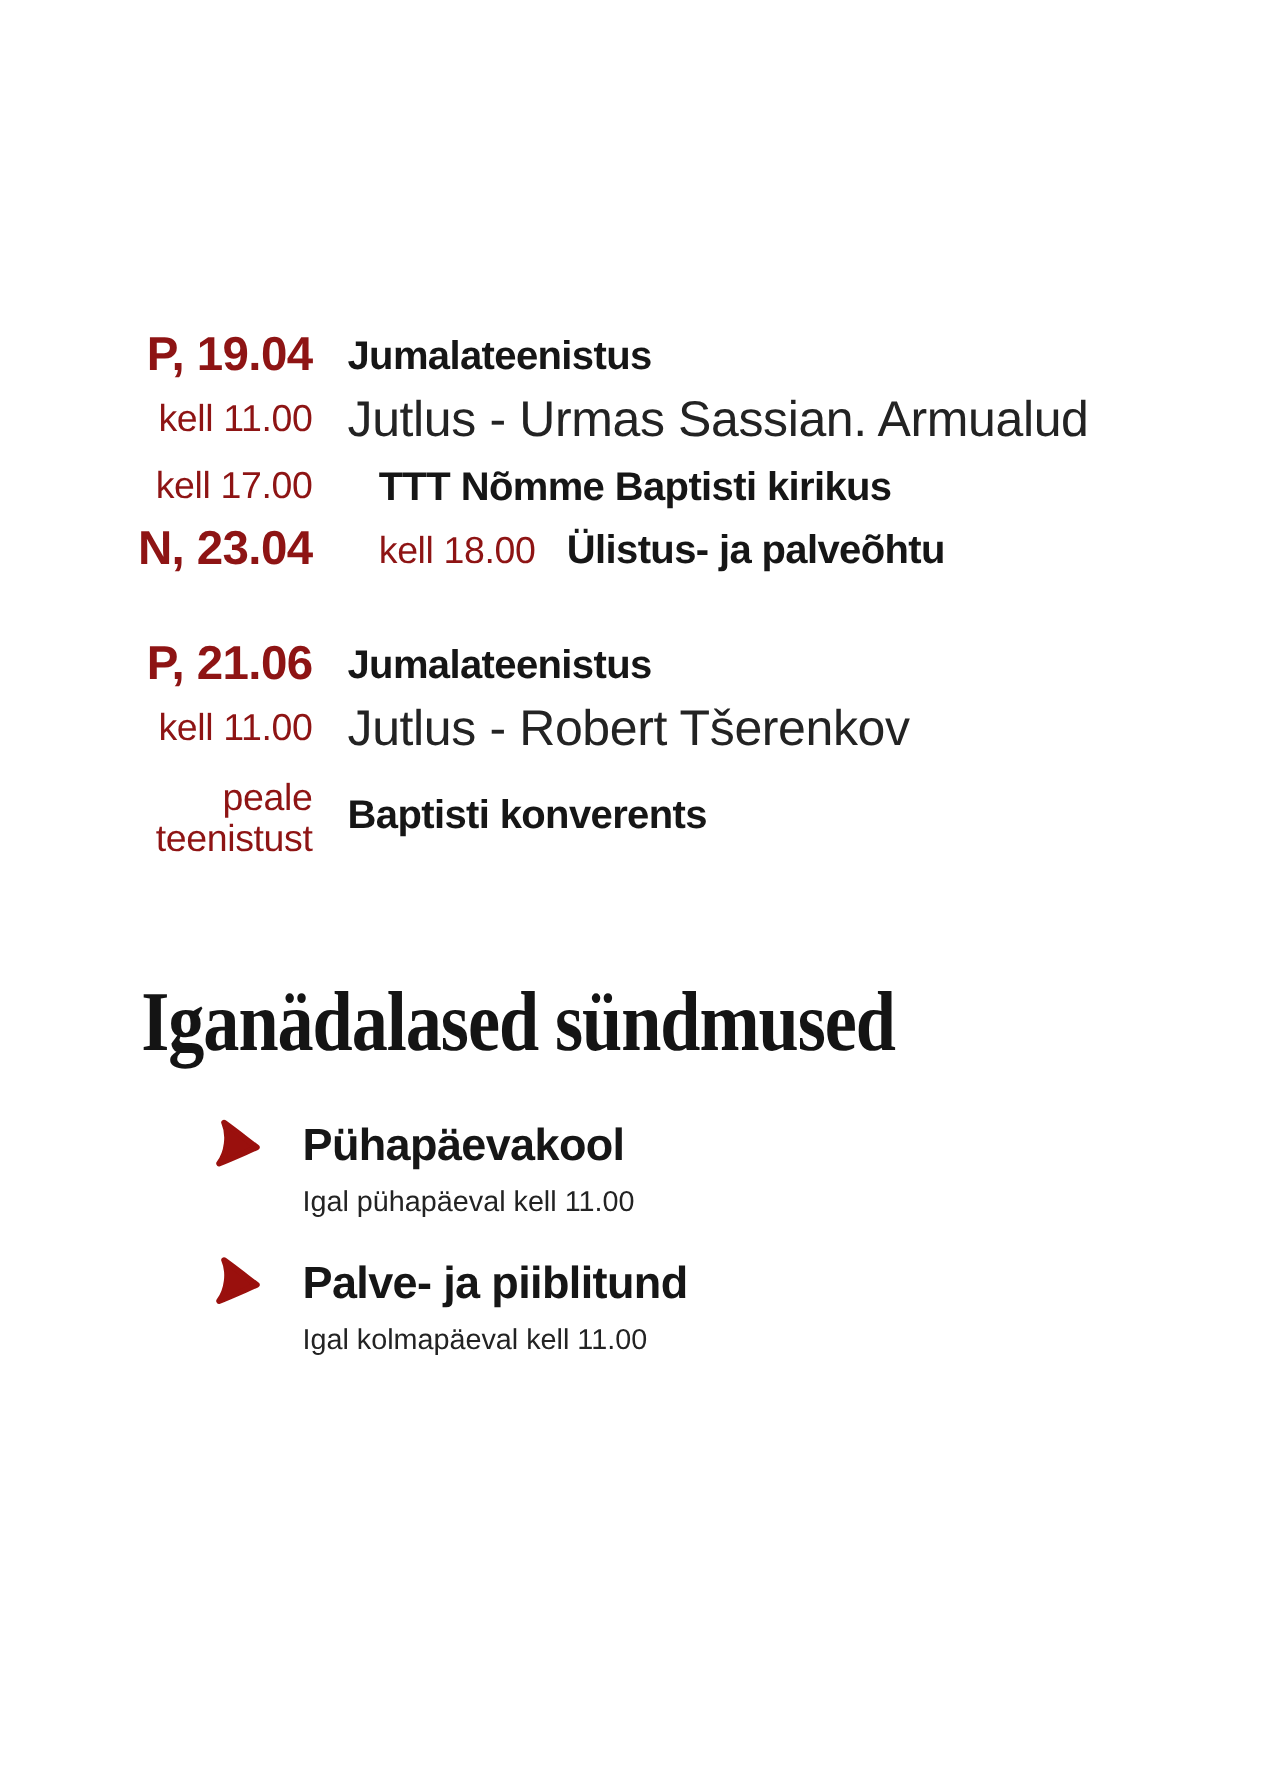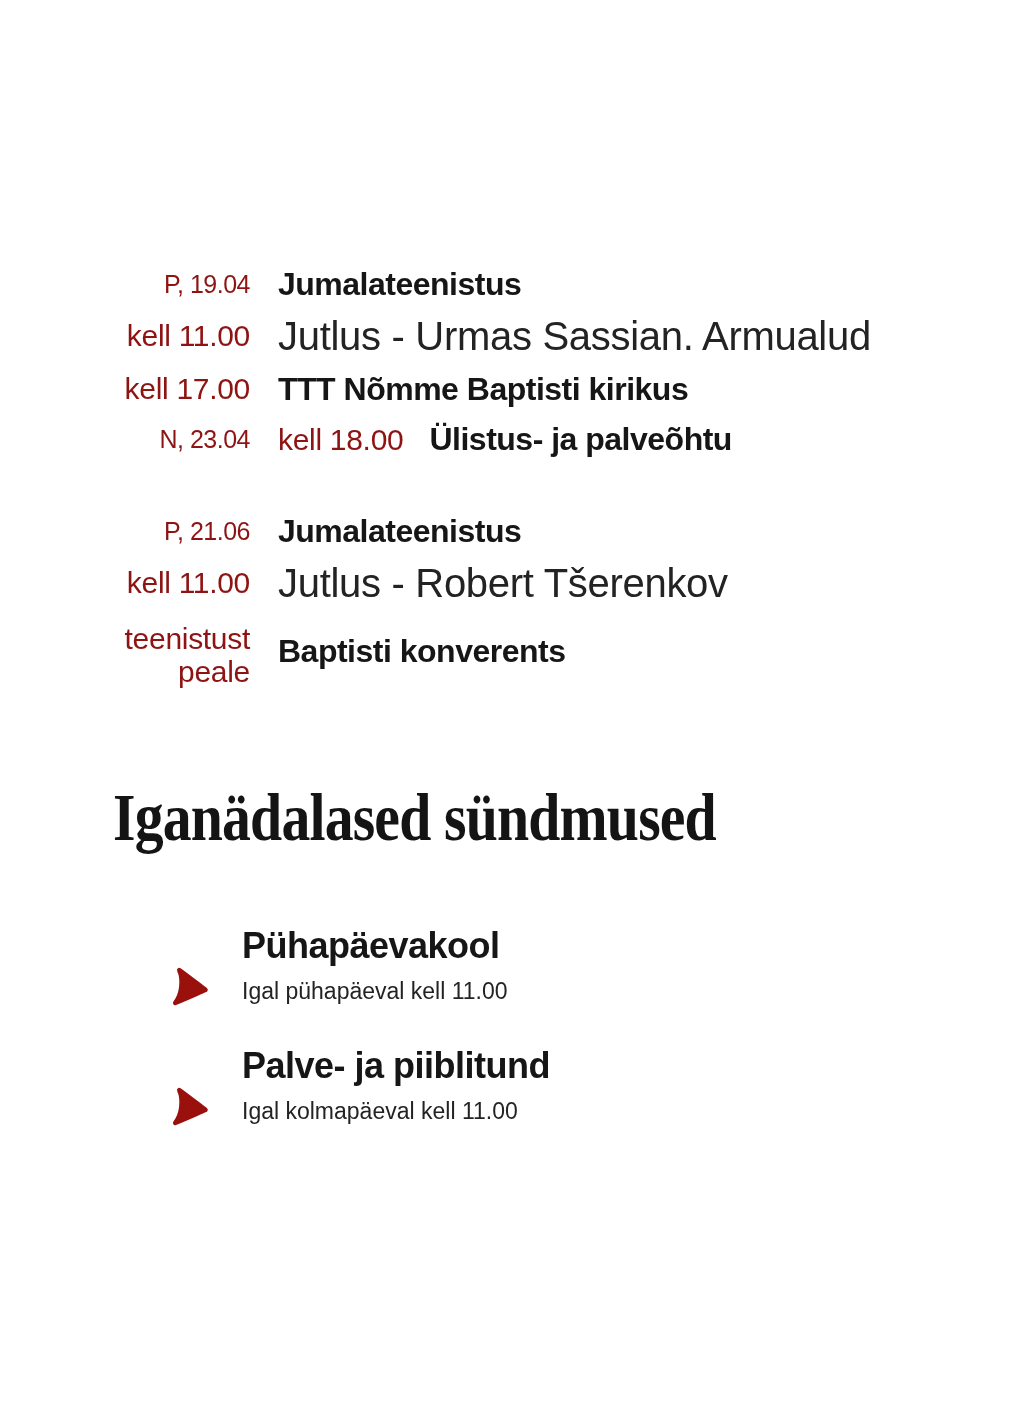--- a/index.html
+++ b/index.html
@@ -32,22 +32,22 @@
   }
   .col-left{
     width:250px;
     flex-shrink:0;
     text-align:right;
   }
   .col-right{
     padding-left:28px;
   }
   .date{
-    font-size:25px;
-    font-weight:400;
+    font-size:38px;
+    font-weight:700;
     color:var(--red);
     line-height:52px;
     letter-spacing:-0.5px;
   }
   .time{
     font-size:30px;
     font-weight:400;
     color:var(--red);
     line-height:52px;
   }
@@ -63,22 +63,22 @@
     color:var(--title-black);
     line-height:52px;
     letter-spacing:-0.5px;
   }
   .ev-detail{
     font-size:40px;
     font-weight:400;
     color:var(--detail-black);
     line-height:52px;
   }
-  .single .time,.single .ev-title{line-height:46px;}
-  .inline-line{display:flex;align-items:baseline;gap:26px;}
+  .single .time,.single .ev-title{line-height:46px;margin-left:25px;}
+  .inline-line{display:flex;align-items:baseline;}
   .row-note .col-left{padding-top:4px;}
   .row-note .ev-title{line-height:66px;}
   
   .heading{
     position:absolute;
     left:113px;
     top:782px;
     font-family:"Liberation Serif",serif;
     font-size:68px;
     font-weight:700;
@@ -91,23 +91,22 @@
   }
   
   .weekly-list{
     position:absolute;
     left:168px;
     top:892px;
     width:780px;
   }
   .weekly-item{
     display:flex;
-    align-items:flex-end;
+    align-items:flex-start;
     margin-bottom:20px;
-    margin-top:30px;
   }
   .bullet{
     width:44px;
     flex-shrink:0;
     margin-right:30px;
     display:flex;
     align-items:center;
     justify-content:center;
   }
   .bullet svg{
@@ -172,22 +171,22 @@
       <div class="time">kell 11.00</div>
     </div>
     <div class="col-right">
       <div class="ev-title">Jumalateenistus</div>
       <div class="ev-detail">Jutlus - Robert Tšerenkov</div>
     </div>
   </div>
 
   <div class="row row-note" style="top:618px">
     <div class="col-left">
+      <div class="note">peale</div>
       <div class="note">teenistust</div>
-      <div class="note">peale</div>
     </div>
     <div class="col-right">
       <div class="ev-title">Baptisti konverents</div>
     </div>
   </div>
 
   <h1 class="heading">Iganädalased sündmused</h1>
 
   <div class="weekly-list">
 

